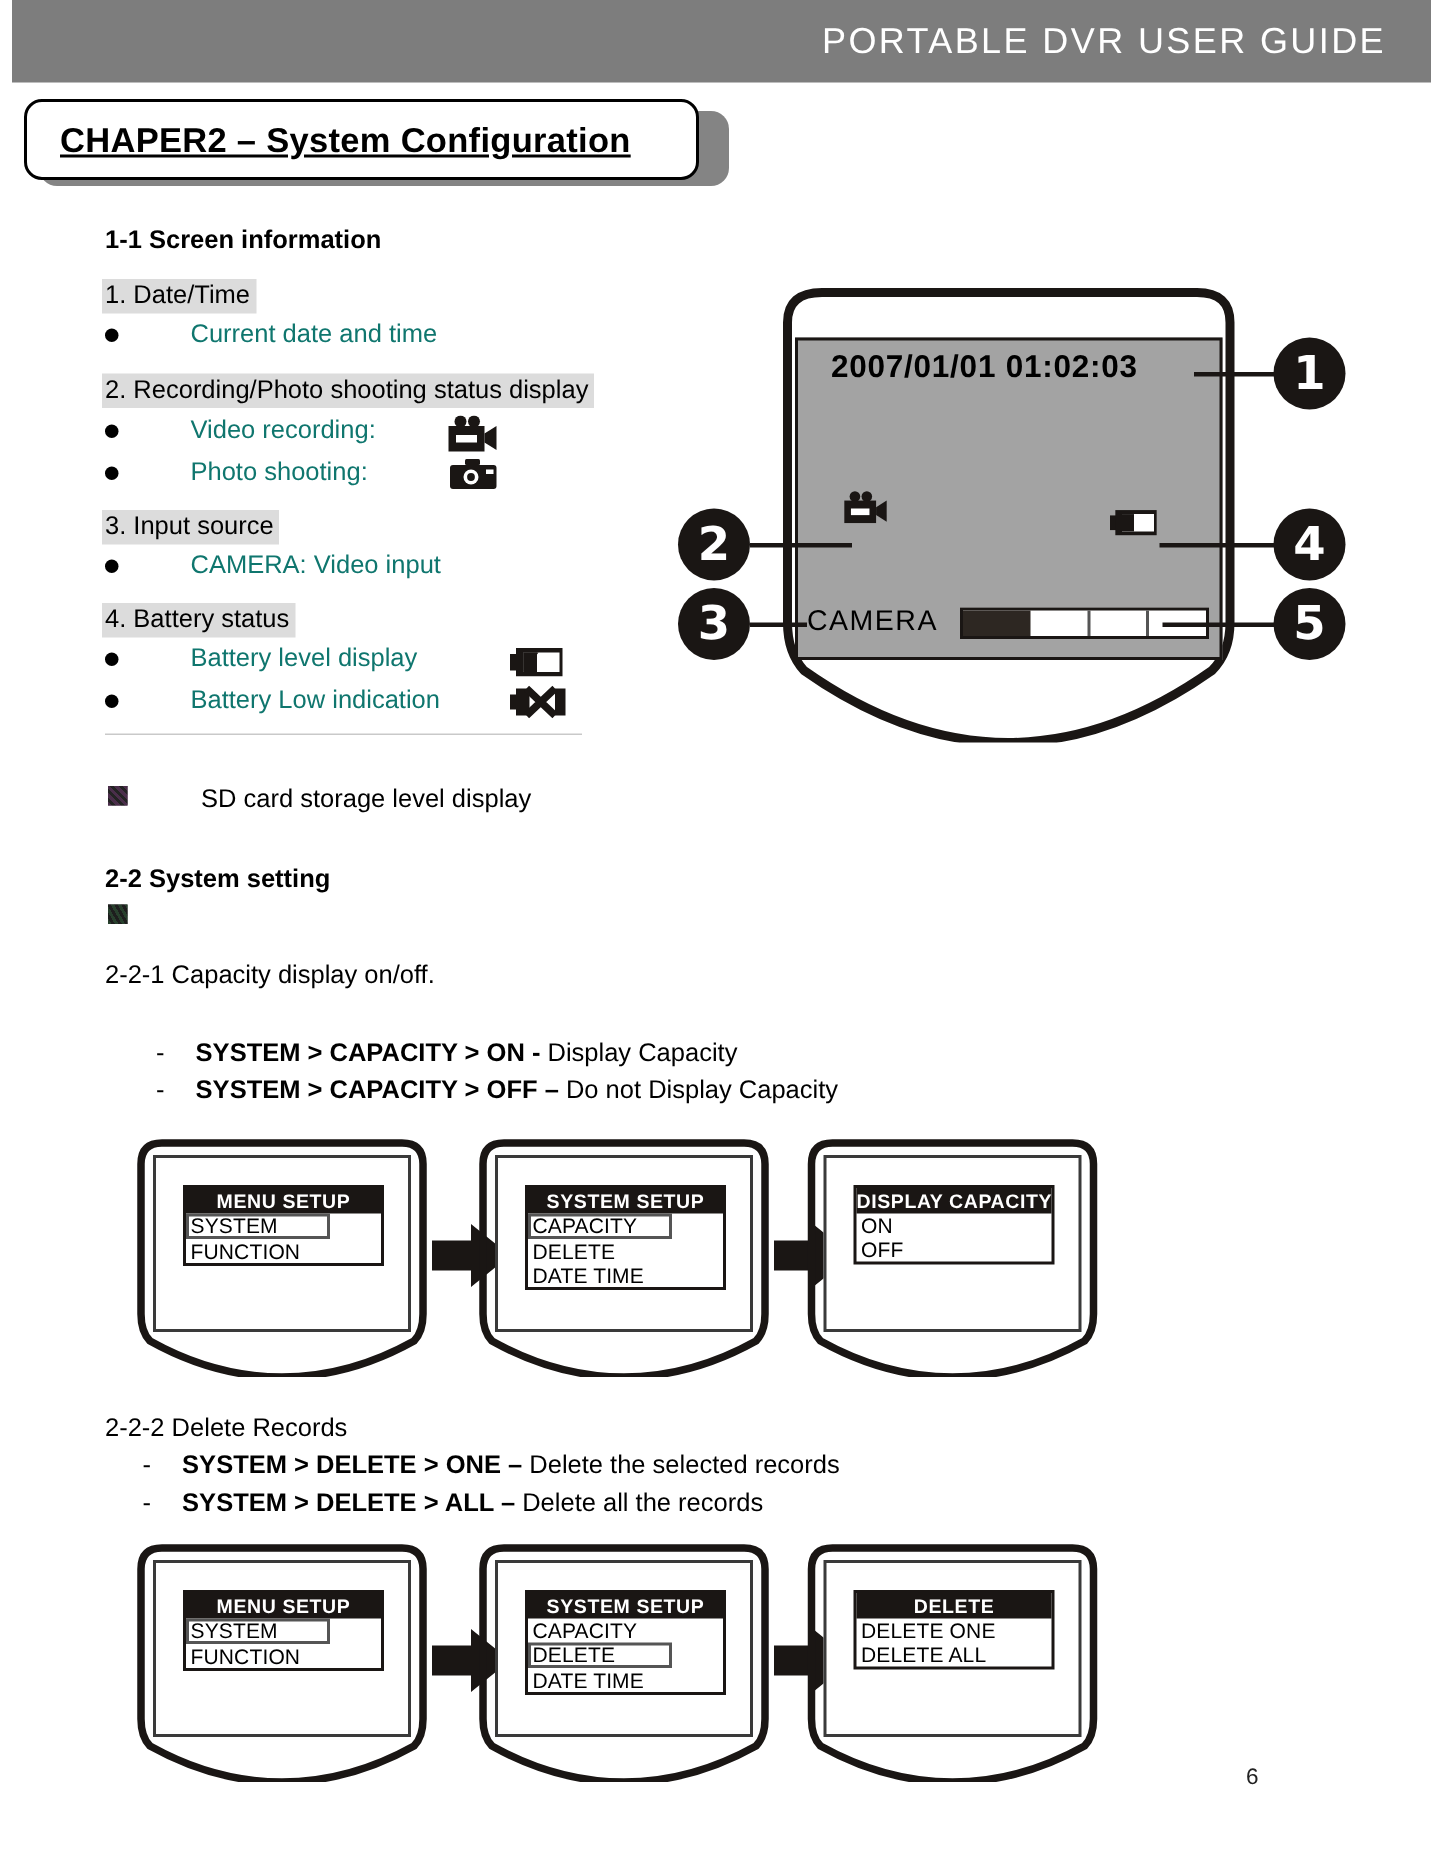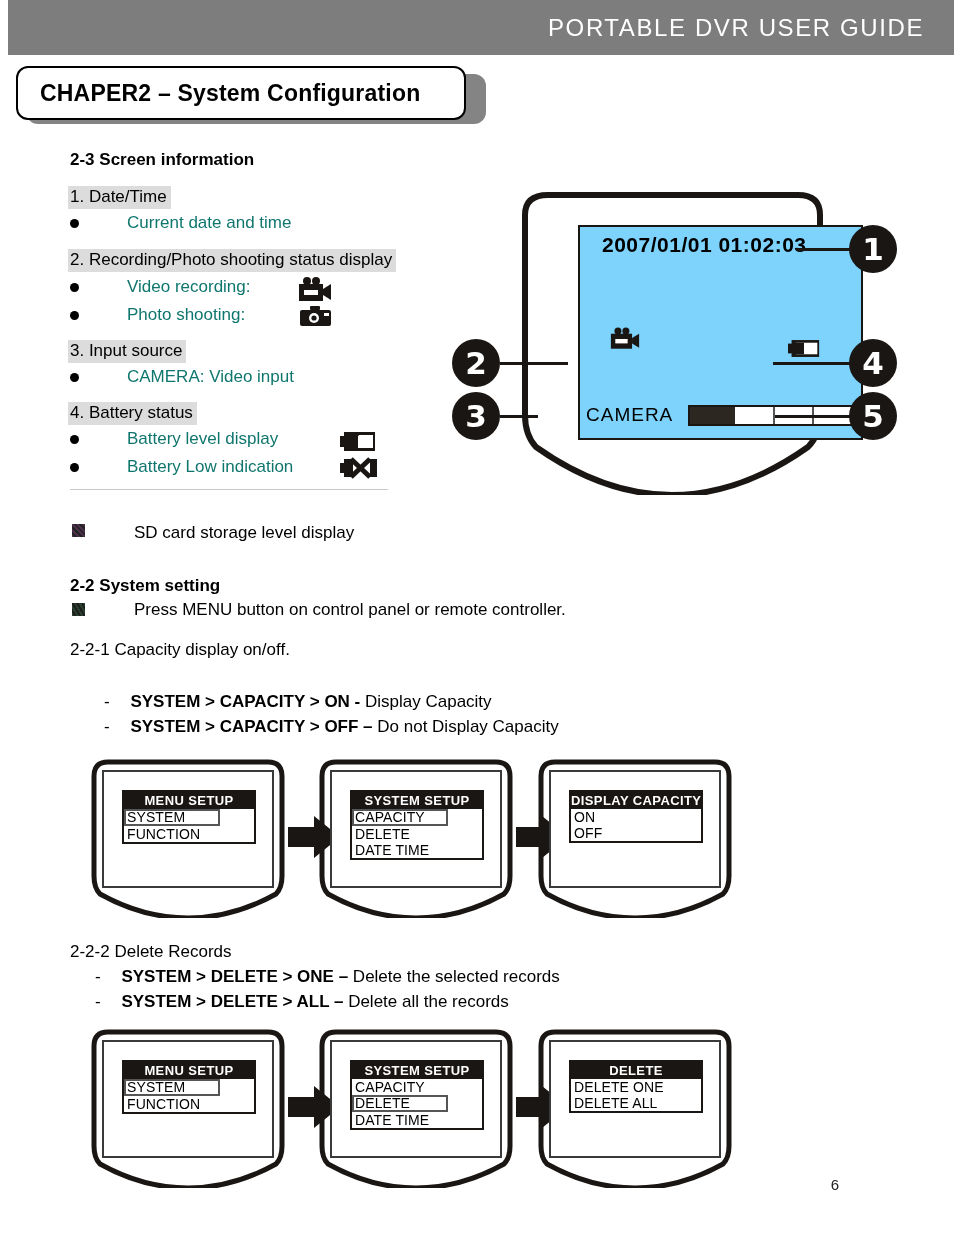--- a/index.html
+++ b/index.html
@@ -67,20 +67,21 @@
     border-radius: 12px;
     display: flex;
     align-items: center;
   }
   .chapter-text {
     font-size: 23px;
     font-weight: bold;
     padding-left: 22px;
     letter-spacing: 0.2px;
     white-space: nowrap;
+    text-decoration: underline;
   }
 
   
   .content { position: absolute; left: 0; top: 0; width: 954px; height: 1235px; }
 
   .sec-head {
     position: absolute;
     font-size: 17px;
     font-weight: bold;
     white-space: nowrap;
@@ -171,22 +172,21 @@
     background: #1a1614;
   }
 
   .dvr-screen-inner {
     position: absolute;
     left: 100px;
     top: 40px;
     width: 285px;
     height: 215px;
     border: 2px solid #1a1614;
-    background: #7dd3fc;
-    margin-left: 48px;
+    background: #a3a3a3;
   }
   .dvr-datetime {
     position: absolute;
     left: 22px;
     top: 6px;
     font-size: 21px;
     font-weight: bold;
     letter-spacing: 0.5px;
     white-space: nowrap;
     font-family: "Liberation Sans", sans-serif;
@@ -288,21 +288,21 @@
 
 <div class="chapter-wrap">
   <div class="chapter-shadow"></div>
   <div class="chapter-box">
     <span class="chapter-text">CHAPER2 – System Configuration</span>
   </div>
 </div>
 
 <div class="content">
 
-  <div class="sec-head" style="left:70px; top:150px;">2-3 Screen information</div>
+  <div class="sec-head" style="left:70px; top:150px;">1-1 Screen information</div>
 
   <div class="num-head" style="left:68px; top:186px;">1. Date/Time</div>
   <div class="bullet-row" style="left:70px; top:213px;">
     <span class="bullet-dot"></span>
     <span class="bullet-text">Current date and time</span>
   </div>
 
   <div class="num-head" style="left:68px; top:249px;">2. Recording/Photo shooting status display</div>
   <div class="bullet-row" style="left:70px; top:277px;">
     <span class="bullet-dot"></span>
@@ -370,21 +370,20 @@
     </svg>
   </span>
 
   <div class="divider" style="left:70px; top:489px; width:318px;"></div>
 
   <span class="glyph-bullet" style="left:72px; top:524px;"></span>
   <div class="plain-line" style="left:134px; top:523px;">SD card storage level display</div>
 
   <div class="sec-head" style="left:70px; top:576px;">2-2 System setting</div>
   <span class="glyph-bullet dark" style="left:72px; top:603px;"></span>
-  <div class="plain-line" style="left:134px; top:600px;">Press MENU button on control panel or remote controller.</div>
 
   <div class="plain-line" style="left:70px; top:640px;">2-2-1 Capacity display on/off.</div>
 
   <div class="plain-line" style="left:104px; top:692px;">
     <span>-</span>
     <span style="display:inline-block;width:16px"></span><b>SYSTEM &gt; CAPACITY &gt; ON -</b><span> Display Capacity</span>
   </div>
   <div class="plain-line" style="left:104px; top:717px;">
     <span>-</span>
     <span style="display:inline-block;width:16px"></span><b>SYSTEM &gt; CAPACITY &gt; OFF –</b><span> Do not Display Capacity</span>

